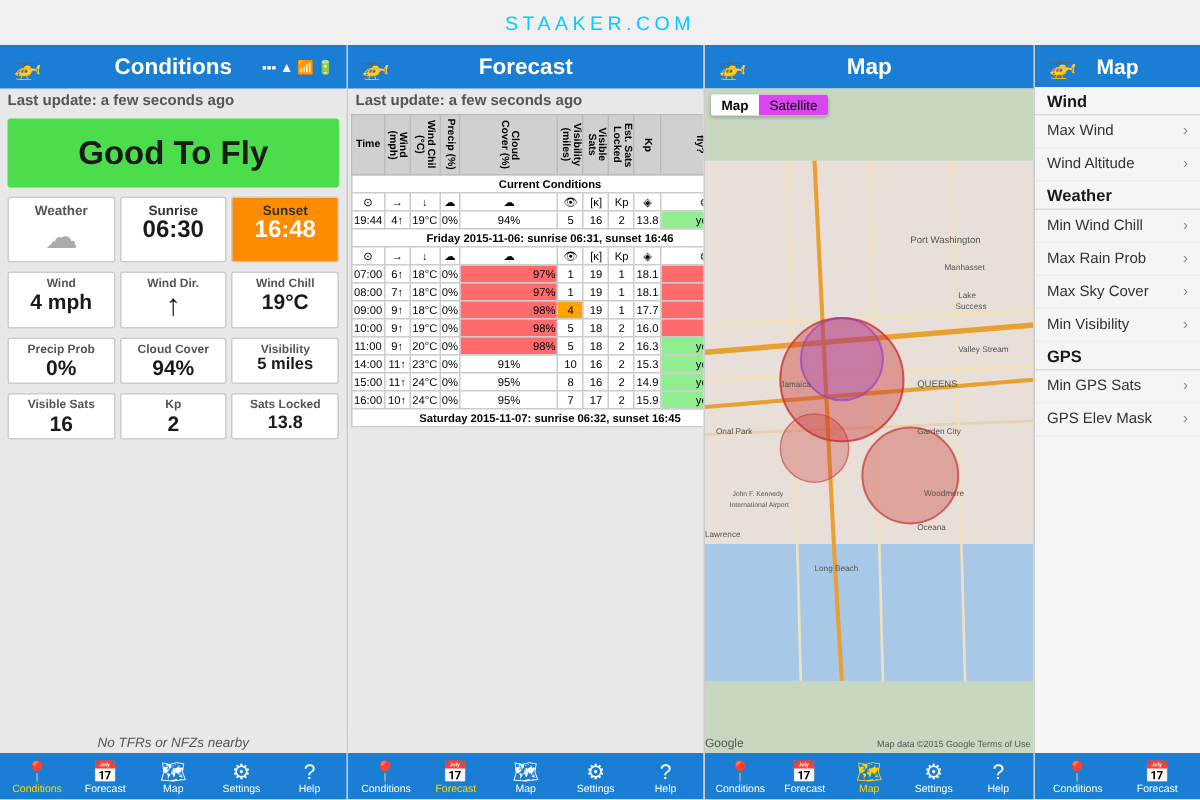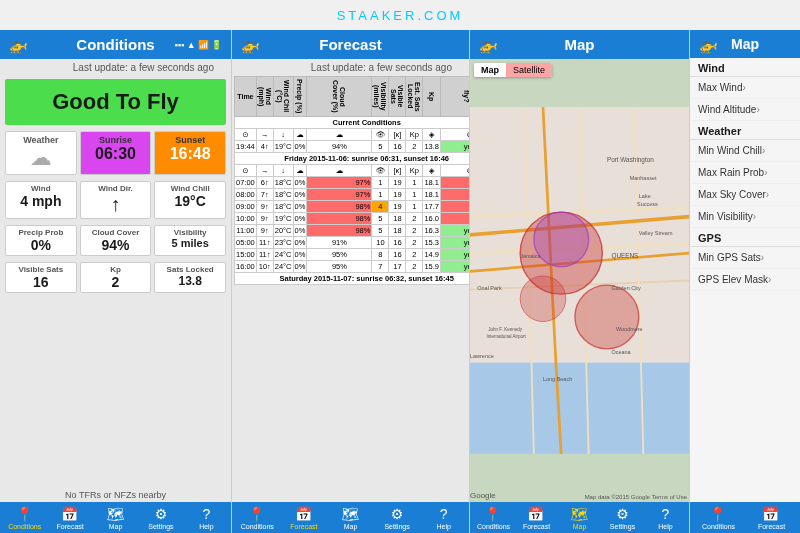--- a/index.html
+++ b/index.html
@@ -61,25 +61,26 @@
     }
 
     .panel-header .signal-icons {
       position: absolute;
       right: 8px;
       font-size: 9px;
       color: white;
     }
 
     .last-update {
-      text-align: right;
+      text-align: left;
       font-size: 10px;
       color: #555;
-      padding: 3px 17px;
+      padding: 3px 5px;
       background: #e8e8e8;
+      font-weight: bold;
     }
 
     .good-to-fly {
       background: #4cdd4c;
       margin: 3px 5px;
       text-align: center;
       padding: 10px 4px;
       font-size: 22px;
       font-weight: bold;
       color: #1a1a1a;
@@ -96,21 +97,21 @@
       flex: 1;
       background: white;
       border: 1px solid #ccc;
       border-radius: 2px;
       display: flex;
       flex-direction: column;
       align-items: center;
       padding: 3px 2px;
     }
 
-    .weather-cell.yellow { background: #d946ef; }
+    .weather-cell.yellow { background: #ffffff; }
     .weather-cell.orange { background: #ff8c00; color: white; }
 
     .cell-label {
       font-size: 9px;
       color: #555;
       font-weight: bold;
       text-align: center;
     }
     .weather-cell.yellow .cell-label,
     .weather-cell.orange .cell-label { color: #333; }
@@ -147,20 +148,21 @@
     .cell-sm .cell-label { font-size: 8px; color: #555; font-weight: bold; }
     .cell-sm .cell-value { font-size: 14px; font-weight: bold; color: #1a1a1a; }
 
     .no-tfr {
       text-align: center;
       font-size: 9px;
       color: #555;
       padding: 2px 4px;
       background: #e8e8e8;
       margin-top: auto;
+      font-style: italic;
     }
 
     .bottom-nav {
       background: #1a7fd4;
       display: flex;
       justify-content: space-around;
       align-items: center;
       padding: 4px 2px 3px;
     }
 
@@ -275,21 +277,21 @@
       border-radius: 2px;
       overflow: hidden;
       z-index: 10;
       box-shadow: 0 1px 3px rgba(0,0,0,0.3);
     }
 
     .map-toggle-btn {
       padding: 2px 7px;
       font-size: 9px;
       cursor: pointer;
-      background: #fca5a5;
+      background: #d946ef;
     }
     .map-toggle-btn.active { background: white; font-weight: bold; }
 
     
     .map-svg {
       width: 100%;
       height: 100%;
     }
 
     .google-label {
@@ -321,21 +323,21 @@
       font-size: 11px;
       font-weight: bold;
       color: #1a1a1a;
       padding: 4px 8px 2px;
       border-bottom: 1px solid #ddd;
     }
 
     .sidebar-item-row {
       display: flex;
       align-items: center;
-      justify-content: flex-start;
+      justify-content: space-between;
       padding: 5px 8px;
       border-bottom: 1px solid #eee;
       cursor: pointer;
     }
 
     .sidebar-item-label {
       font-size: 10px;
       color: #333;
     }
 
@@ -579,21 +581,21 @@
               <td>20°C</td>
               <td>0%</td>
               <td class="red">98%</td>
               <td>5</td>
               <td>18</td>
               <td>2</td>
               <td>16.3</td>
               <td class="green">yes</td>
             </tr>
           <tr>
-              <td>05:00</td>
+              <td>14:00</td>
               <td>11↑</td>
               <td>23°C</td>
               <td>0%</td>
               <td>91%</td>
               <td>10</td>
               <td>16</td>
               <td>2</td>
               <td>15.3</td>
               <td class="green">yes</td>
             </tr>

